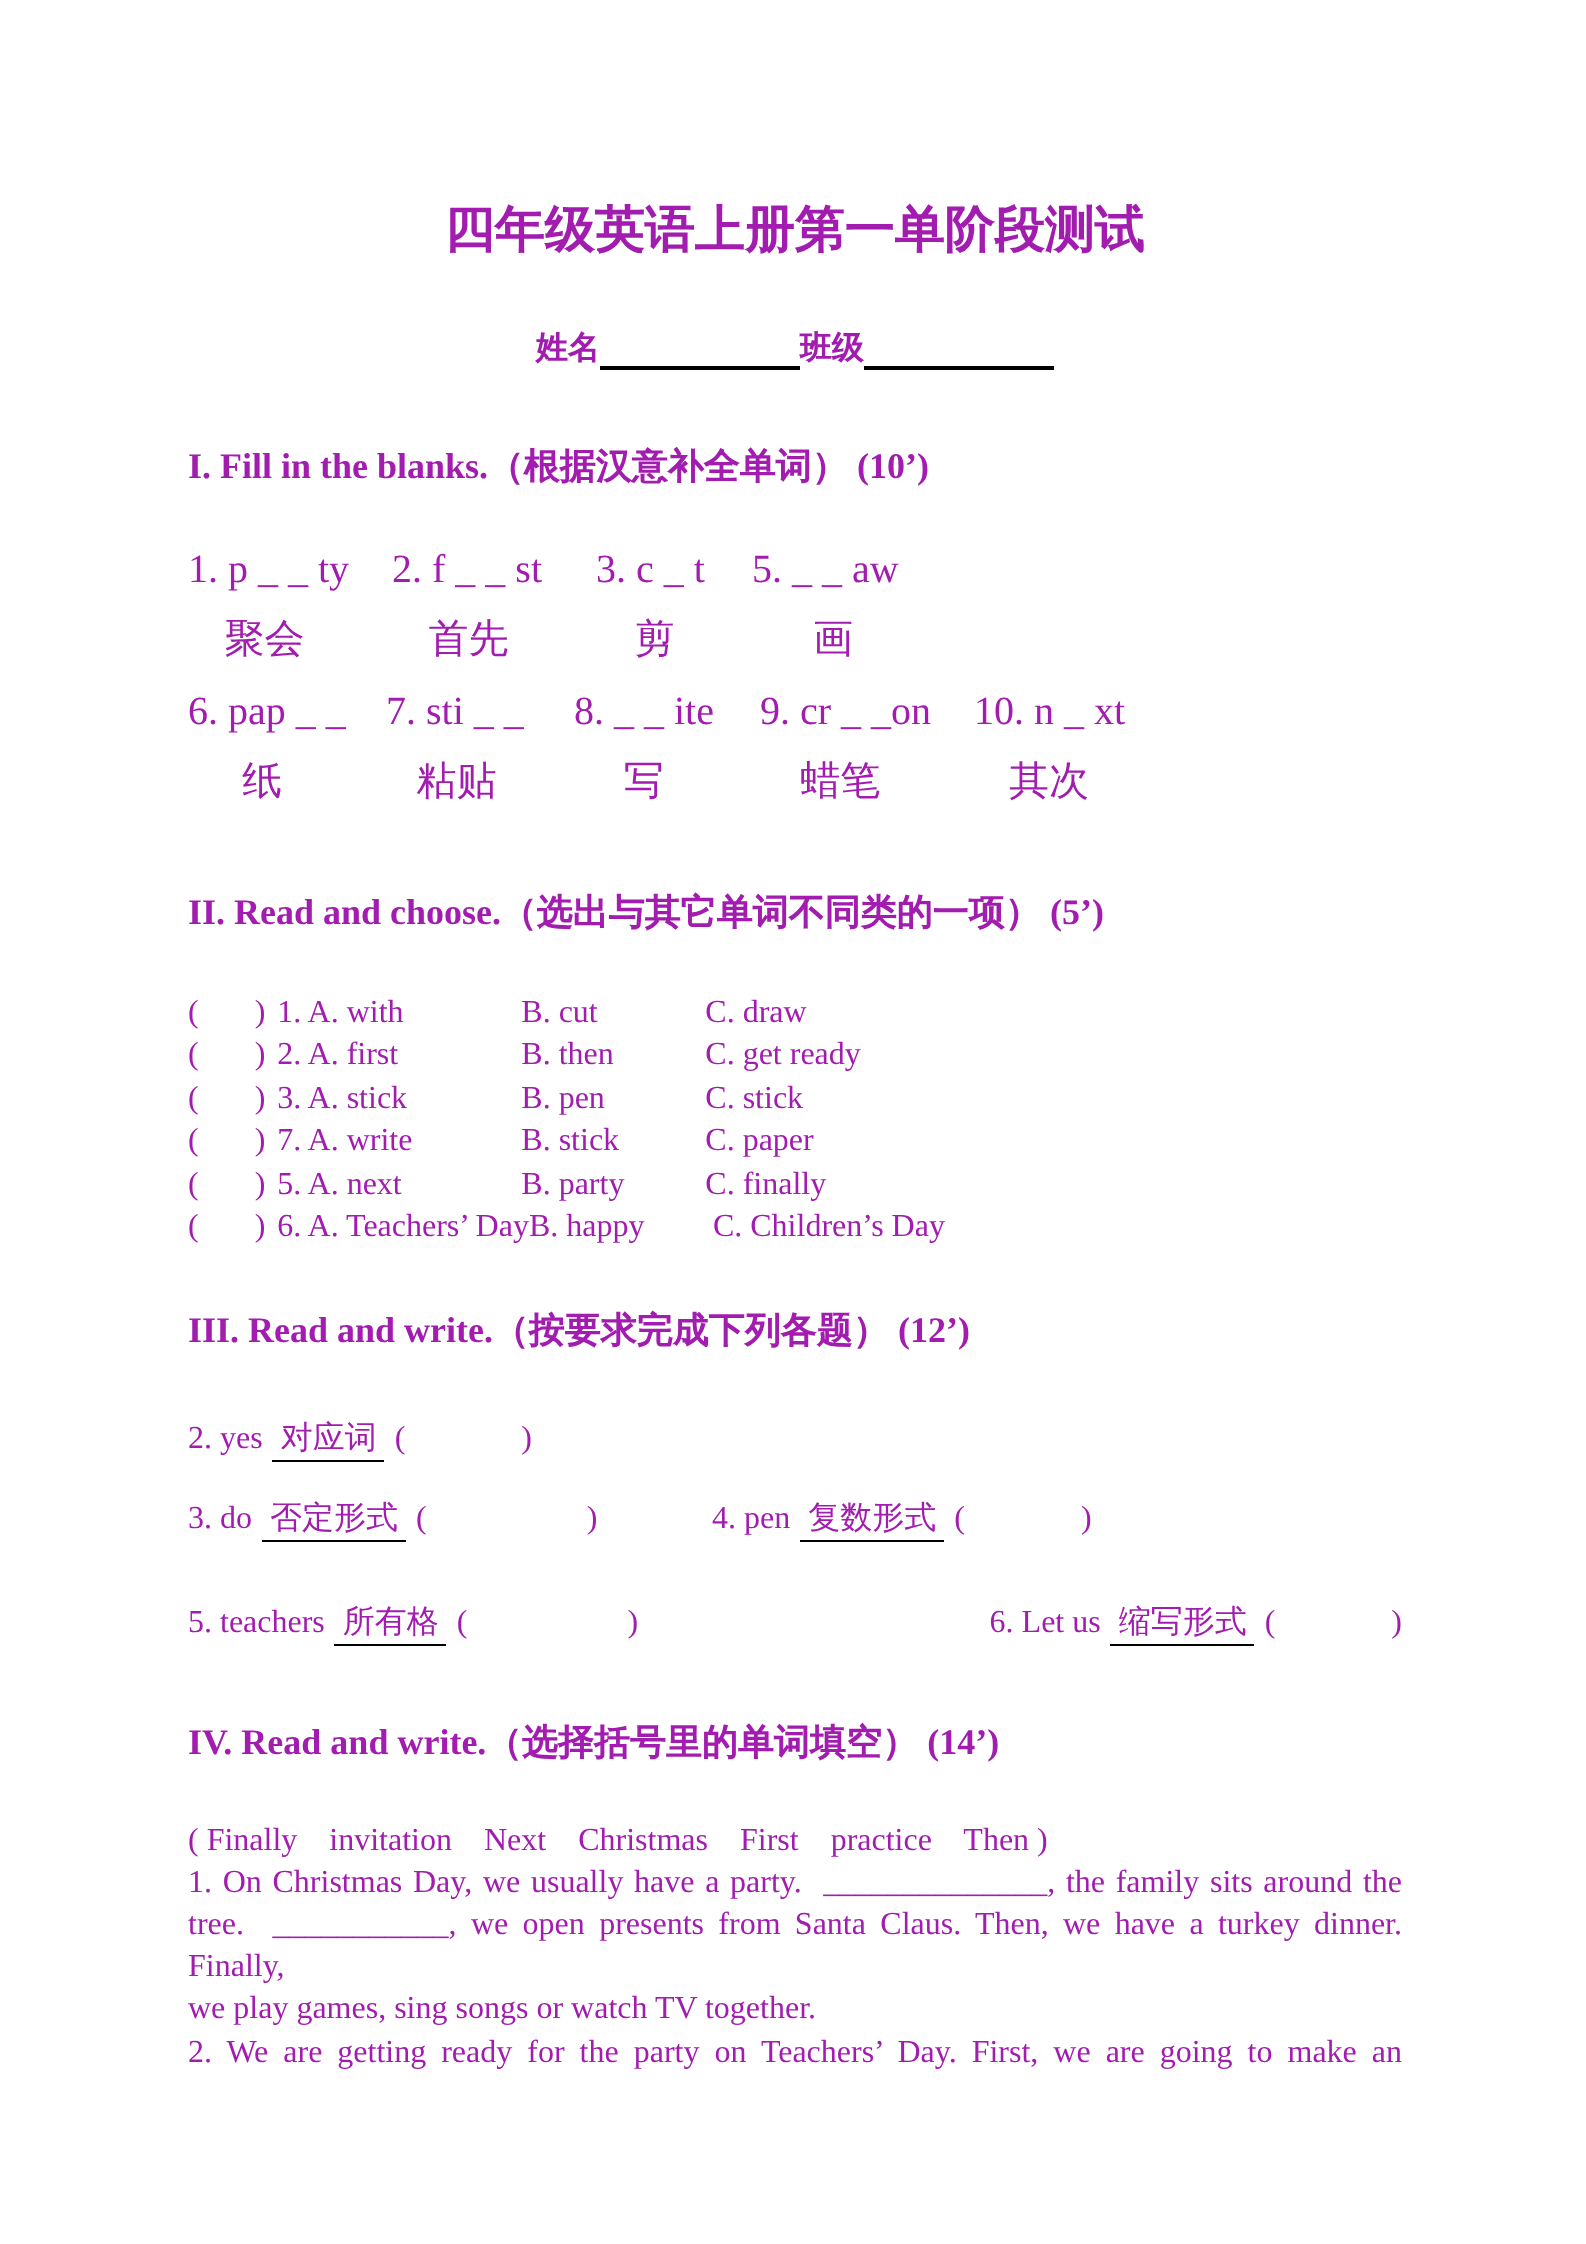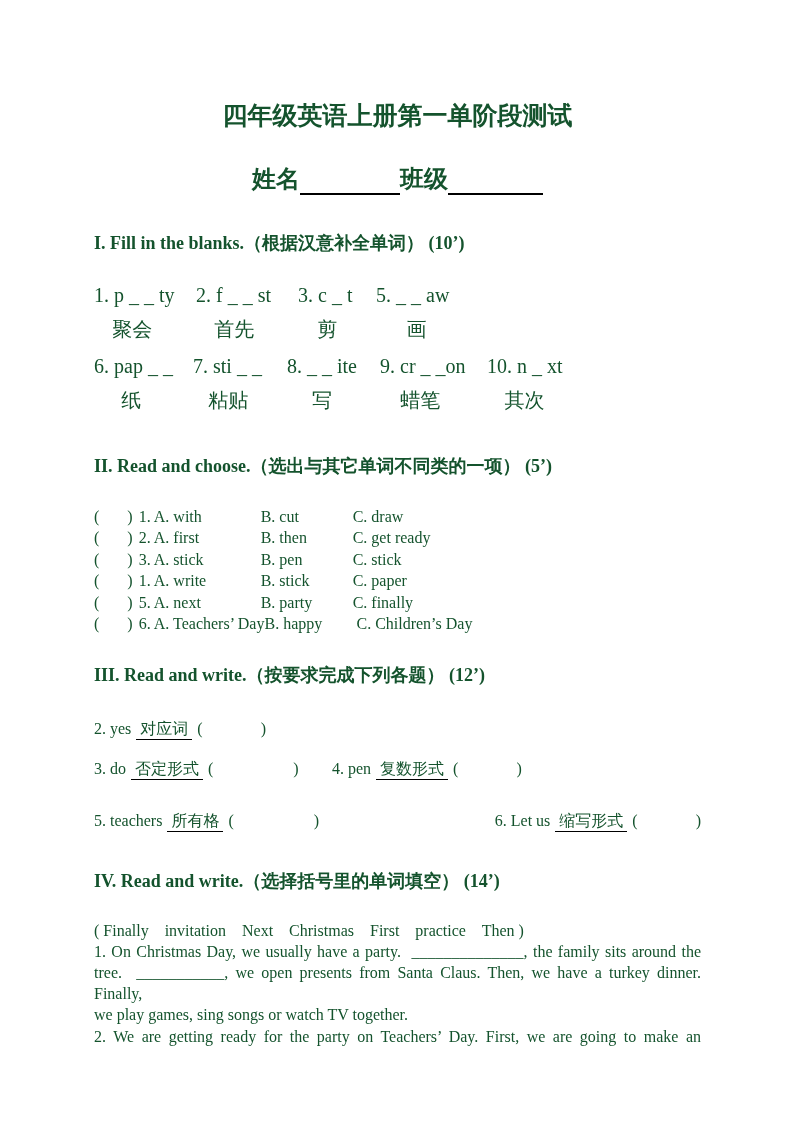--- a/index.html
+++ b/index.html
@@ -2,41 +2,41 @@
 <html><head>
 <meta charset="utf-8">
 <style>
   html, body { margin: 0; padding: 0; background: #ffffff; }
   .page {
     position: relative;
     width: 793px;
     height: 1122px;
     margin: 0 auto;
     background: #ffffff;
-    color: #14532d;
+    color: #a21caf;
     font-family: "Liberation Serif", "DejaVu Serif", serif;
     box-sizing: border-box;
     padding: 100px 92px 0 94px;
     overflow: hidden;
   }
 
   
   .doc-title {
     margin: 0;
     font-size: 25px;
     font-weight: bold;
     text-align: center;
     line-height: 1.3;
   }
 
   
   .name-line {
     margin-top: 30px;
     text-align: center;
-    font-size: 24px;
+    font-size: 16px;
     font-weight: bold;
   }
   .blank-line {
     display: inline-block;
     width: 100px;
     height: 20px;
     border-bottom: 2px solid #000;
     vertical-align: bottom;
   }
   .blank-line.b2 { width: 95px; }
@@ -70,21 +70,21 @@
   
   .s2-rows { margin-top: 28px; font-size: 16px; }
   .s2-row { display: flex; line-height: 21.5px; }
   .s2-paren { white-space: pre; }
   .s2-a { min-width: 122px; padding-left: 6px; }
   .s2-b { min-width: 92px; }
 
   
   .s3-line { display: flex; font-size: 16px; align-items: baseline; }
   .l1m { margin-top: 32px; }
-  .l2m { margin-top: 19px; }
+  .l2m { margin-top: 19px; gap: 24px; }
   .l3m { margin-top: 31px; justify-content: space-between; }
   .s3-col1 { flex: 0 0 auto; min-width: 238px; }
   .ul-zh {
     border-bottom: 1.5px solid #000;
     padding: 0 4px 2px 4px;
     margin-left: 5px;
   }
   .p-open { margin-left: 5px; }
   .paren-gap { display: inline-block; height: 2px; }
   .ga { width: 80px; }
@@ -170,21 +170,21 @@
         <span class="s2-c">C. get ready</span>
       </div>
       <div class="s2-row">
         <span class="s2-paren">(       )</span>
         <span class="s2-a">3. A. stick</span>
         <span class="s2-b">B. pen</span>
         <span class="s2-c">C. stick</span>
       </div>
       <div class="s2-row">
         <span class="s2-paren">(       )</span>
-        <span class="s2-a">1. A. write</span>
+        <span class="s2-a">7. A. write</span>
         <span class="s2-b">B. stick</span>
         <span class="s2-c">C. paper</span>
       </div>
       <div class="s2-row">
         <span class="s2-paren">(       )</span>
         <span class="s2-a">5. A. next</span>
         <span class="s2-b">B. party</span>
         <span class="s2-c">C. finally</span>
       </div>
       <div class="s2-row">

